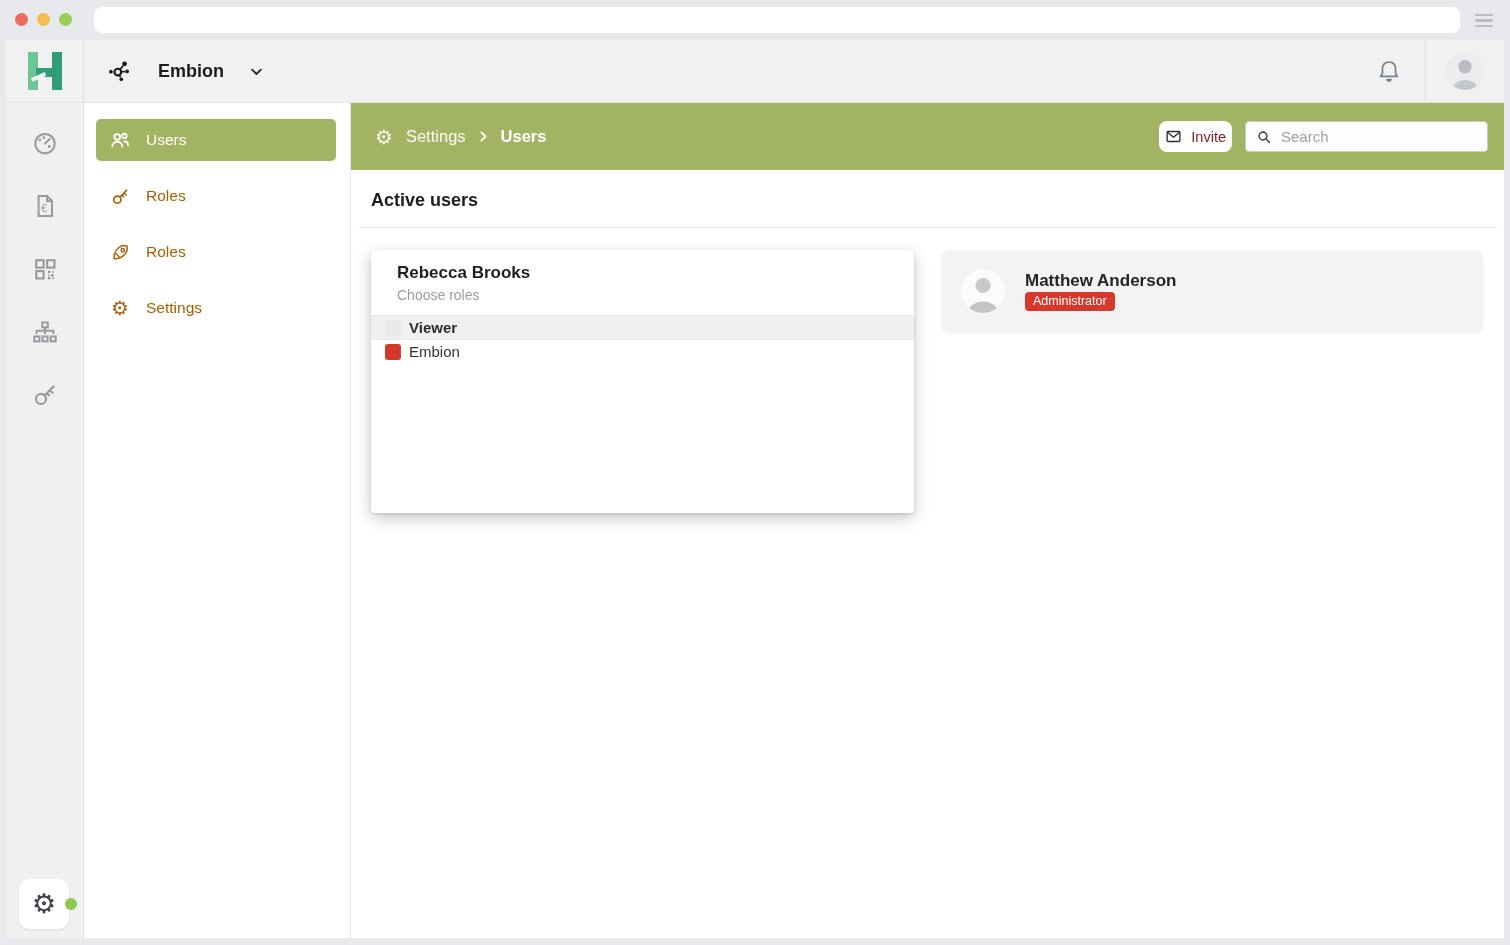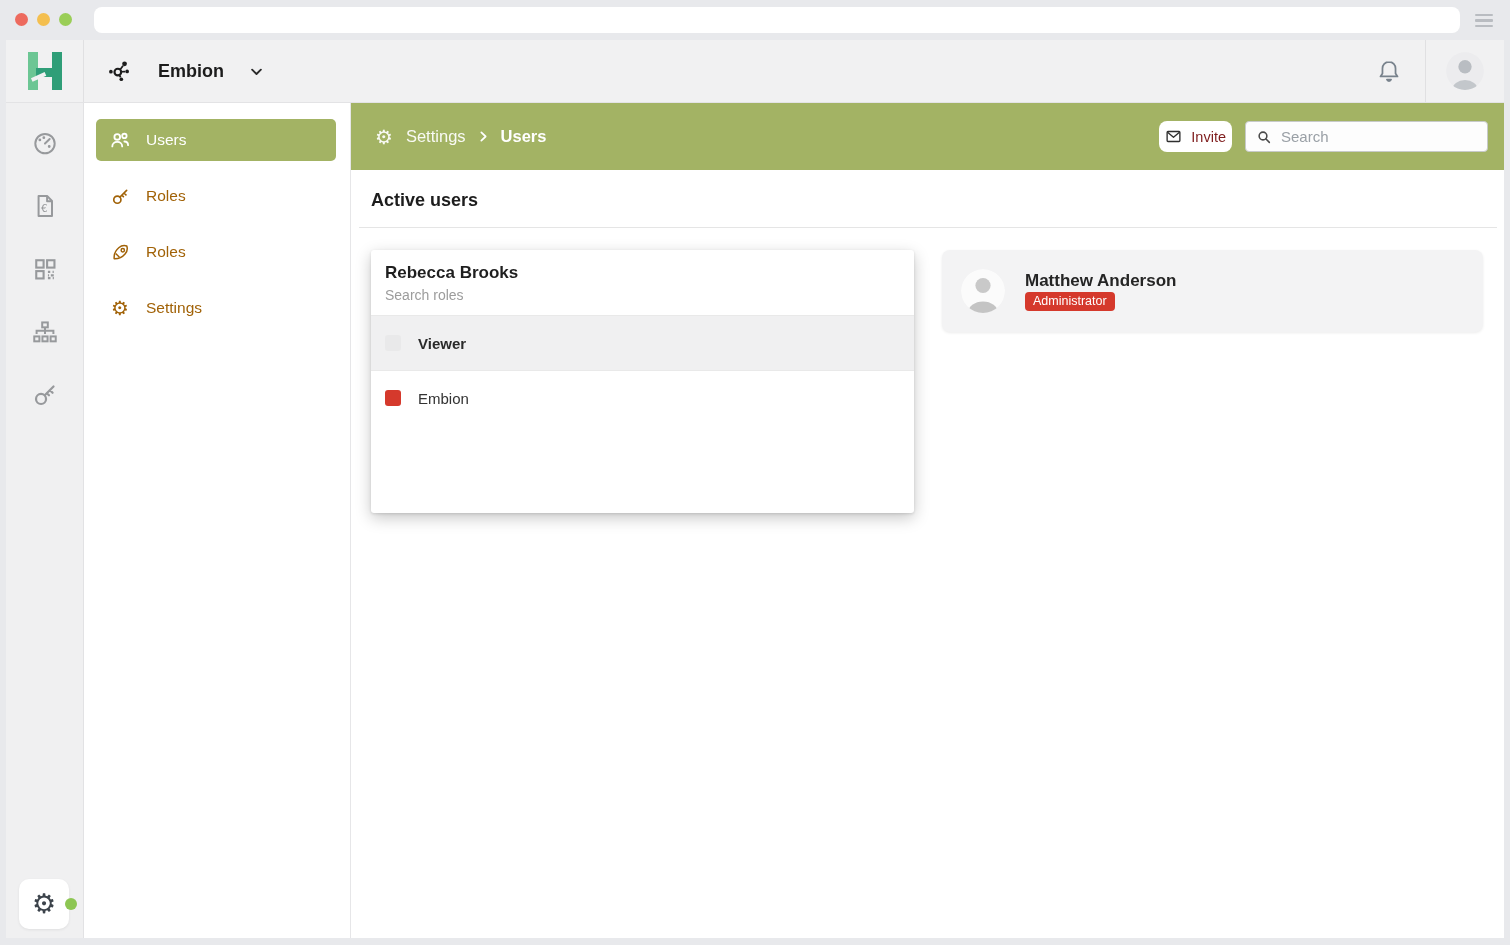--- a/index.html
+++ b/index.html
@@ -97,24 +97,24 @@
   .page-heading { position:absolute; left:20px; top:20px; font-size:18px; font-weight:bold; color:#1d1d1d; }
   .heading-divider { position:absolute; left:8px; right:7px; top:57px; height:1px; background:#e5e5e5; }
 
   
   .dropdown-card {
     position:absolute; left:20px; top:80px; width:543px; height:263px;
     background:#ffffff; border-radius:3px;
     box-shadow:0 5px 16px rgba(0,0,0,.22), 0 1px 3px rgba(0,0,0,.12);
     z-index:2; overflow:hidden;
   }
-  .dc-head { padding:13px 16px 12px 14px; }
+  .dc-head { padding:13px 16px 12px 14px;margin-left:12px; }
   .dc-name { font-size:17px; font-weight:bold; color:#1f1f1f; }
   .dc-sub  { font-size:14px; color:#9c9c9c; margin-top:4px; }
-  .role-row { height:55px; display:flex; align-items:center; gap:17px; padding:0 14px; border-top:1px solid #e9e9e9; font-size:15px; color:#333; cursor:pointer; }
+  .role-row { height:24px; display:flex; align-items:center; gap:8px; padding:0 14px; border-top:1px solid #e9e9e9; font-size:15px; color:#333; cursor:pointer; }
   .role-row.highlight { background:#f0f0f1; font-weight:bold; color:#2a2a2a; }
   .swatch { width:16px; height:16px; border-radius:3px; flex:0 0 16px; }
 
   
   .user-card {
     position:absolute; left:591px; top:80px; width:541px; height:82px;
     background:#f3f3f4; border-radius:8px; box-shadow:0 1px 3px rgba(0,0,0,.08);
     display:flex; align-items:center; padding-left:19px; gap:20px; cursor:pointer;
   }
   .uc-name { font-size:17px; font-weight:bold; color:#252525; }
@@ -310,21 +310,21 @@
         </div>
       </div>
 
       <div class="content">
         <div class="page-heading">Active users</div>
         <div class="heading-divider"></div>
 
         <div class="dropdown-card">
           <div class="dc-head">
             <div class="dc-name">Rebecca Brooks</div>
-            <div class="dc-sub">Search roles</div>
+            <div class="dc-sub">Choose roles</div>
           </div>
           <div class="role-row highlight">
             <span class="swatch" style="background-color: rgb(233, 233, 234);"></span>
             <span>Viewer</span>
           </div>
           <div class="role-row">
             <span class="swatch" style="background-color: rgb(213, 57, 44);"></span>
             <span>Embion</span>
           </div>
         </div>

